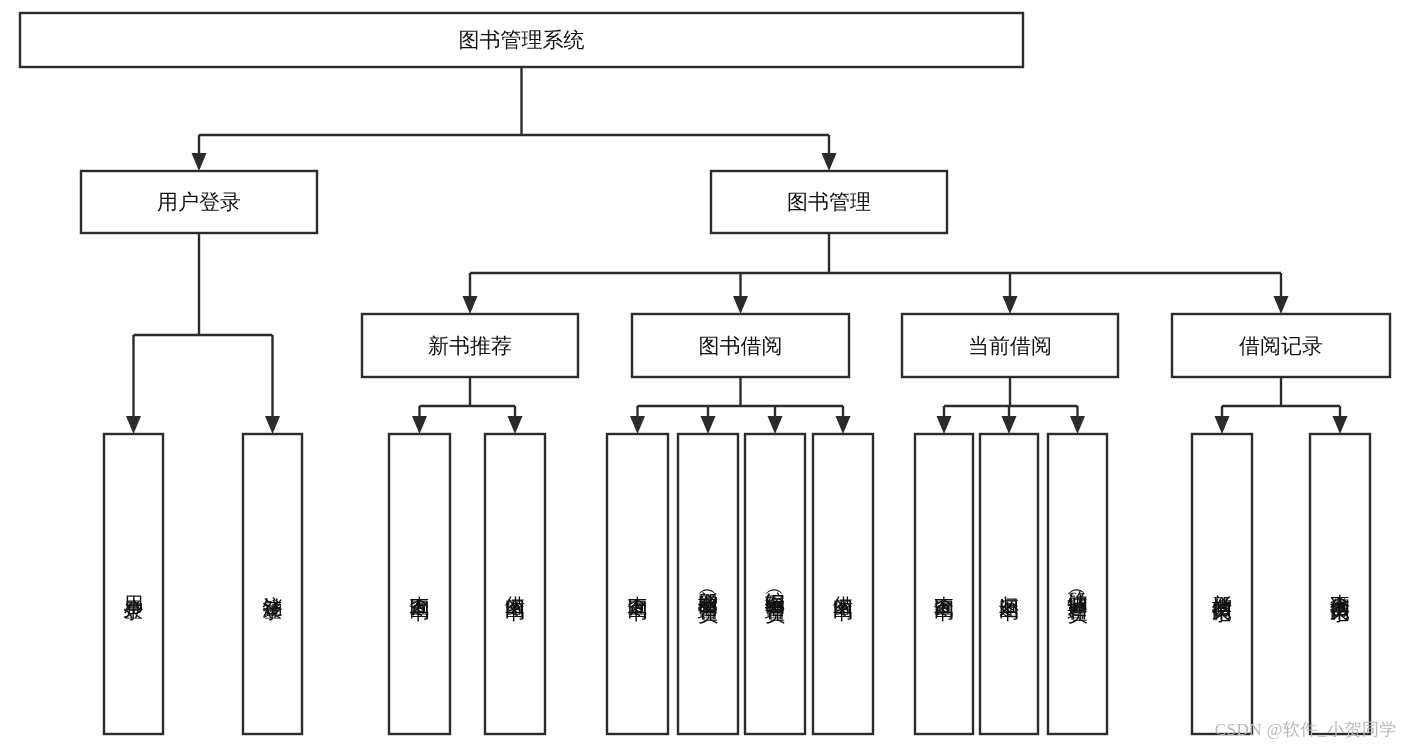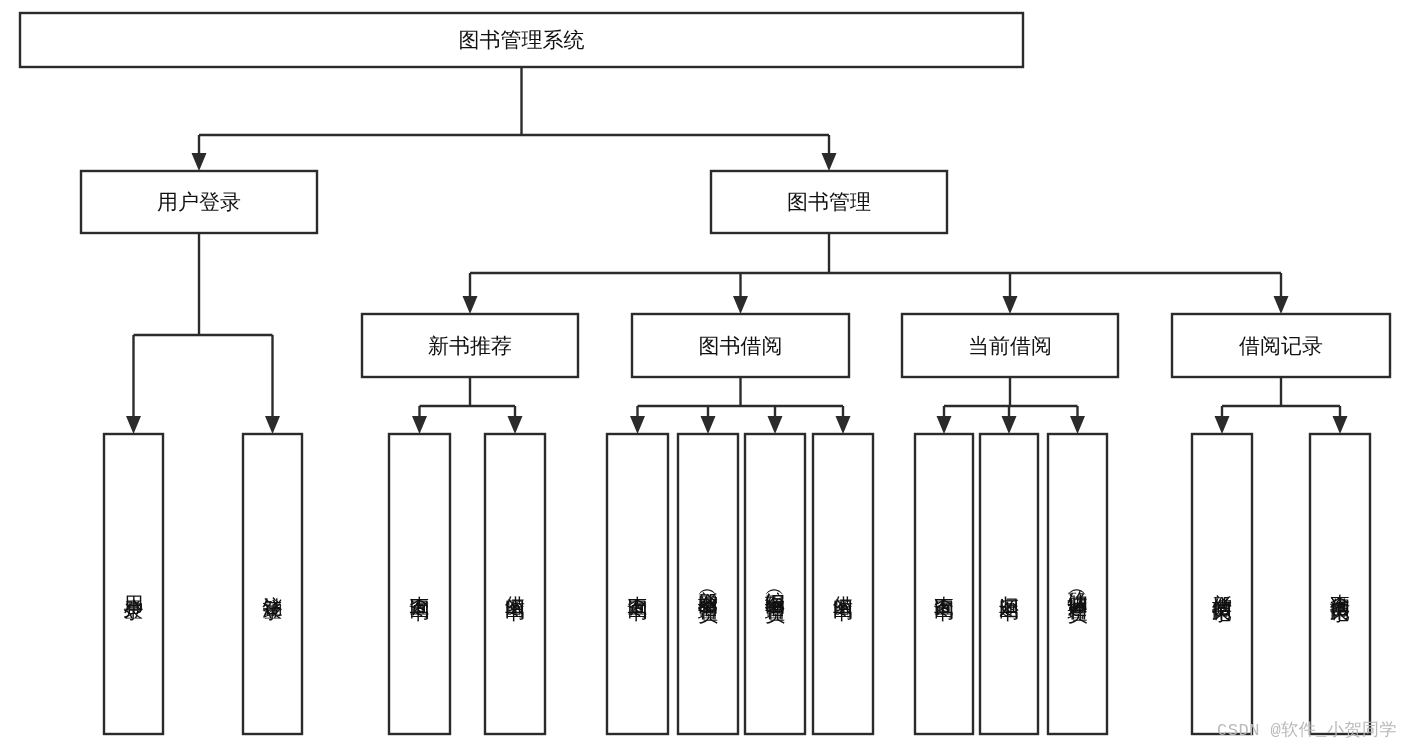--- a/index.html
+++ b/index.html
@@ -64,21 +64,21 @@
     line-height: 1.06;
     letter-spacing: 2px;
     color: #111111;
     white-space: nowrap;
     text-align: center;
   }
   .watermark {
     position: absolute;
     right: 8px;
     bottom: 6px;
-    font-family: Liberation Mono, monospace;
+    font-family: Liberation Serif, serif;
     font-size: 17px;
     color: #b9b9b9;
     letter-spacing: 0.5px;
     white-space: nowrap;
   }
 </style>
 </head>
 <body>
 
 <div id="diagram-root">

